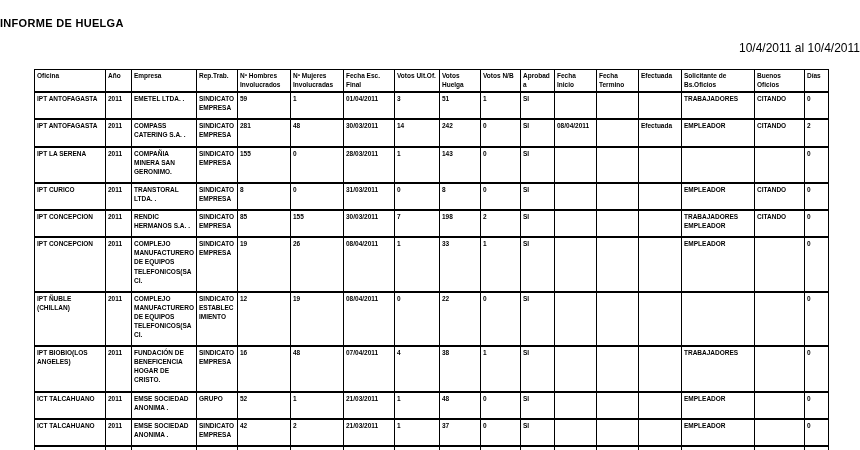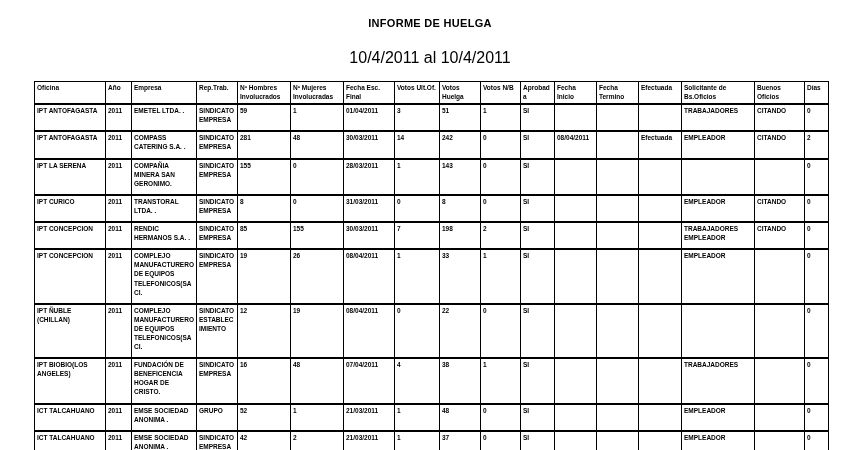--- a/index.html
+++ b/index.html
@@ -9,29 +9,29 @@
   }
   body {
     width: 860px;
     height: 450px;
     overflow: hidden;
     font-family: "Liberation Sans", sans-serif;
     color: #000000;
   }
   .page-title {
     margin-top: 17px;
-    text-align: center;
+    text-align: left;
     font-size: 11px;
     font-weight: bold;
     letter-spacing: 0.3px;
   }
   .page-subtitle {
-    margin-top: 20px;
-    text-align: center;
-    font-size: 16px;
+    margin-top: 12px;
+    text-align: right;
+    font-size: 12px;
     font-weight: normal;
   }
   .table-wrap {
     margin: 14px 0 0 34px;
   }
   table.report {
     border-collapse: collapse;
     table-layout: fixed;
     width: 794px;
   }

